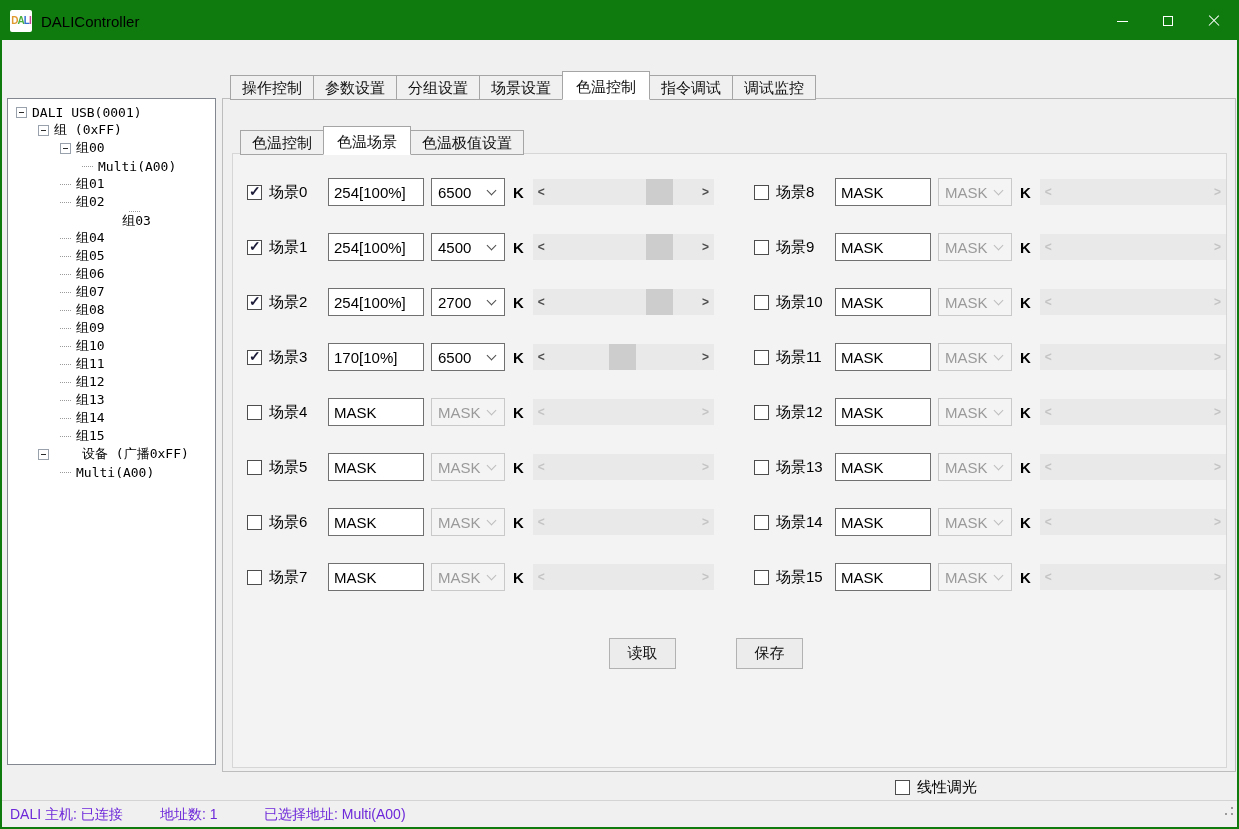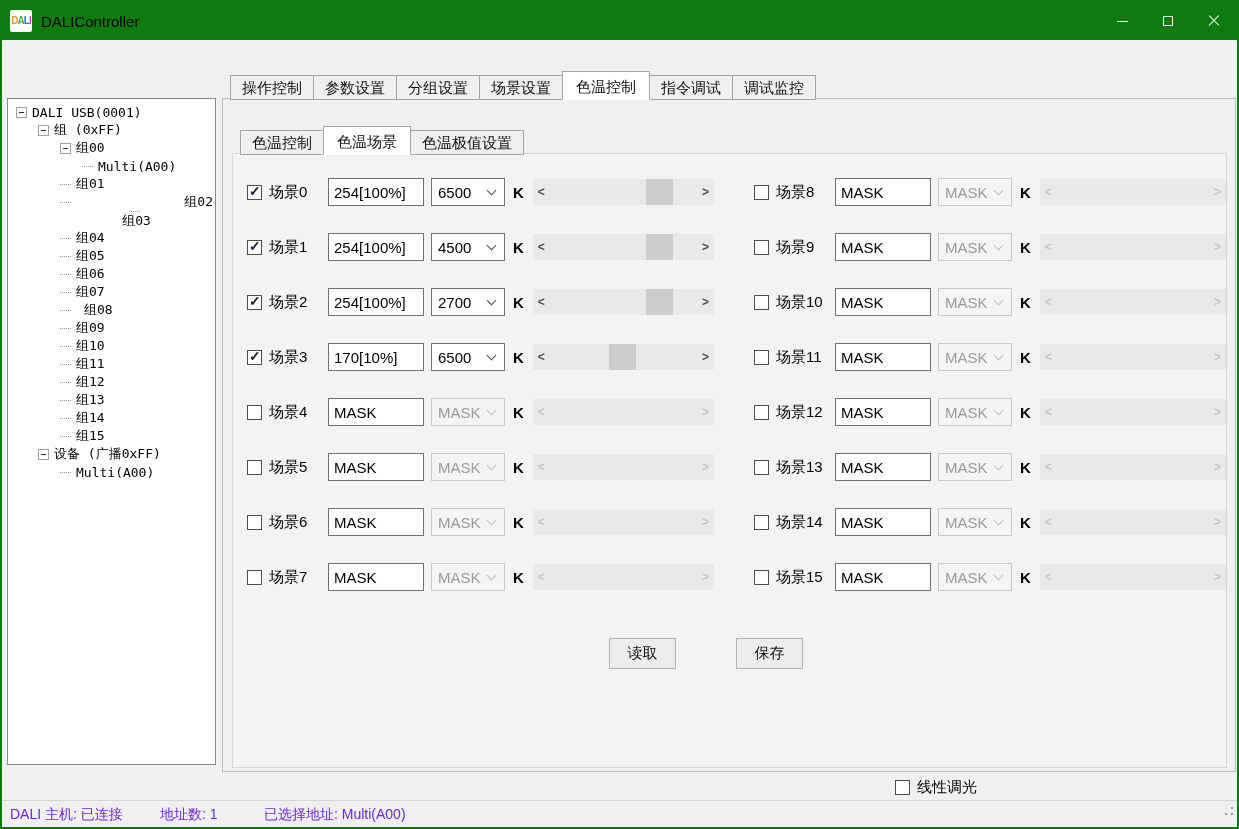--- a/index.html
+++ b/index.html
@@ -141,21 +141,21 @@
       <div class="tree-row" style="padding-left: 72px;">
 
     <span class="stub" style="display: inline-block;"></span>
     <span class="tree-label">Multi(A00)</span>
   </div>
       <div class="tree-row" style="padding-left: 50px;">
 
     <span class="stub" style="display: inline-block;"></span>
     <span class="tree-label">组01</span>
   </div>
-      <div class="tree-row" style="padding-left: 50px; justify-content: space-between;">
+      <div class="tree-row" style="padding-left: 50px;">
 
     <span class="stub" style="display: inline-block;"></span>
     <span class="tree-label">组02</span>
   </div>
       <div class="tree-row" style="padding-left: 50px; flex-direction: column;">
 
     <span class="stub" style="display: inline-block;"></span>
     <span class="tree-label">组03</span>
   </div>
       <div class="tree-row" style="padding-left: 50px;">
@@ -171,21 +171,21 @@
       <div class="tree-row" style="padding-left: 50px;">
 
     <span class="stub" style="display: inline-block;"></span>
     <span class="tree-label">组06</span>
   </div>
       <div class="tree-row" style="padding-left: 50px;">
 
     <span class="stub" style="display: inline-block;"></span>
     <span class="tree-label">组07</span>
   </div>
-      <div class="tree-row" style="padding-left: 50px; gap: 8px;">
+      <div class="tree-row" style="padding-left: 50px;">
 
     <span class="stub" style="display: inline-block;"></span>
     <span class="tree-label">组08</span>
   </div>
       <div class="tree-row" style="padding-left: 50px;">
 
     <span class="stub" style="display: inline-block;"></span>
     <span class="tree-label">组09</span>
   </div>
       <div class="tree-row" style="padding-left: 50px;">
@@ -211,21 +211,21 @@
       <div class="tree-row" style="padding-left: 50px;">
 
     <span class="stub" style="display: inline-block;"></span>
     <span class="tree-label">组14</span>
   </div>
       <div class="tree-row" style="padding-left: 50px;">
 
     <span class="stub" style="display: inline-block;"></span>
     <span class="tree-label">组15</span>
   </div>
-      <div class="tree-row" style="padding-left: 28px;">
+      <div class="tree-row" style="padding-left: 28px; gap: 28px;">
     <span class="expander" style="display: inline-flex;"></span>
 
     <span class="tree-label">设备 (广播0xFF)</span>
   </div>
       <div class="tree-row" style="padding-left: 50px;">
 
     <span class="stub" style="display: inline-block;"></span>
     <span class="tree-label">Multi(A00)</span>
   </div>
     </div>

